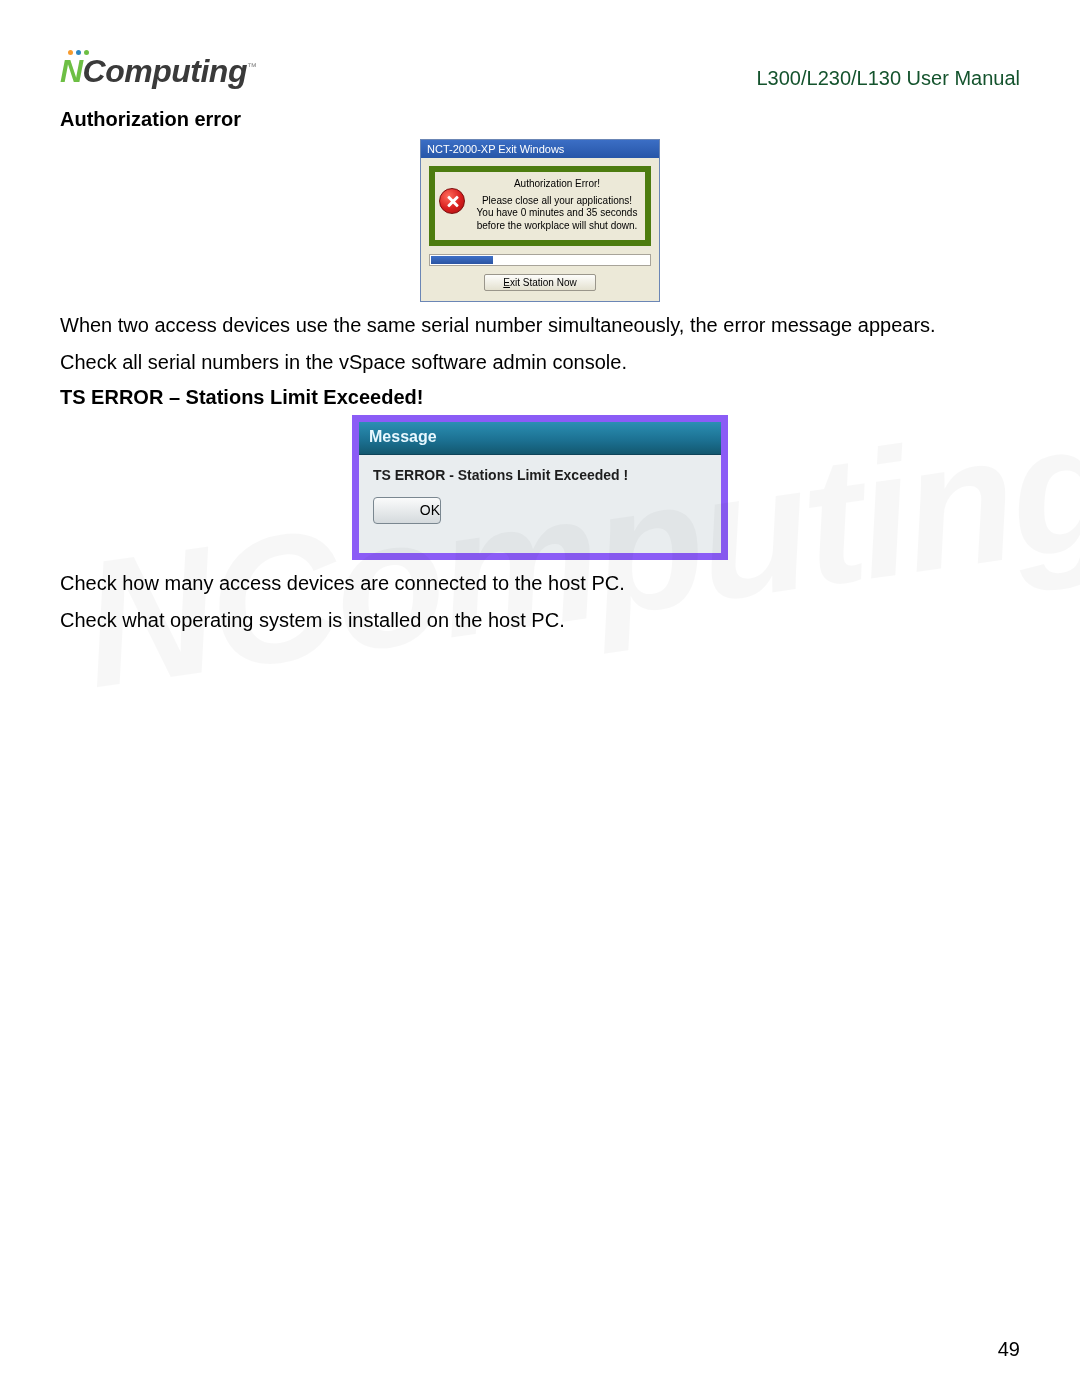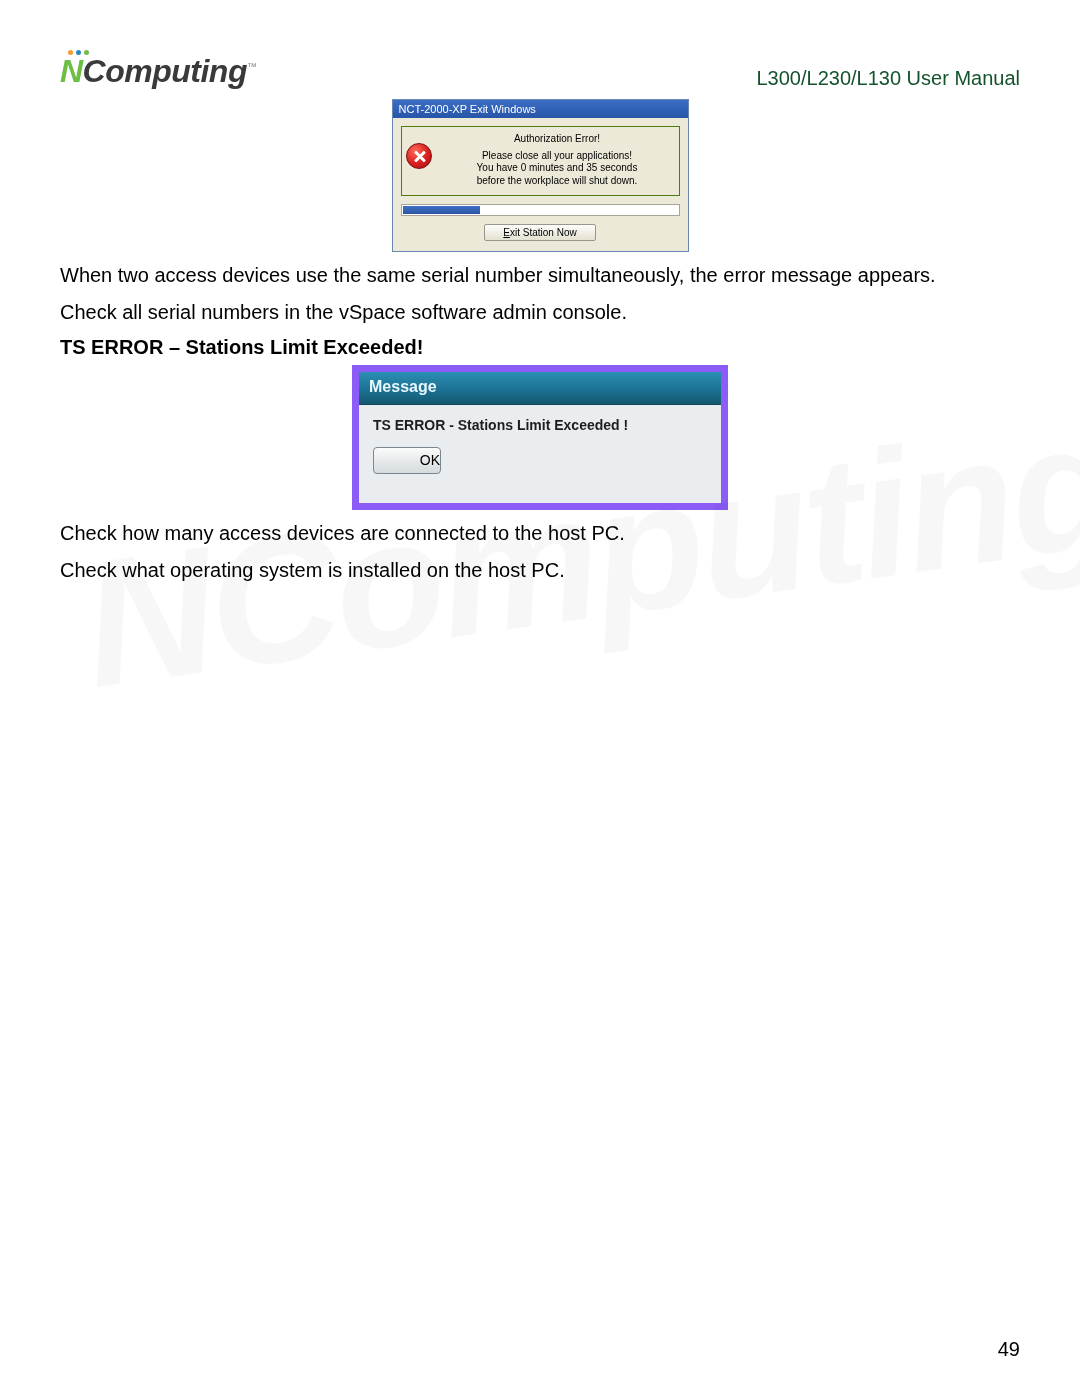--- a/index.html
+++ b/index.html
@@ -12,21 +12,21 @@
     color: #000;
     position: relative;
   }
   .page {
     padding: 50px 60px 40px 60px;
   }
   .header-row {
     display: flex;
     justify-content: space-between;
     align-items: flex-end;
-    margin-bottom: 9px;
+    margin-bottom: 18px;
   }
   .logo-wrap { display: flex; flex-direction: column; }
   .logo-text {
     font-size: 32px;
     font-weight: bold;
     font-style: italic;
     letter-spacing: -0.5px;
     color: #3a3a3a;
   }
   .logo-text .n-left { color: #6dbf44; font-style: italic; }
@@ -48,39 +48,39 @@
     margin: 6px 0 10px 0;
   }
   .center-block {
     display: flex;
     justify-content: center;
     margin: 4px 0 10px 0;
   }
 
   
   .xp-dialog {
-    width: 297px;
+    width: 240px;
     font-family: Tahoma, Arial, sans-serif;
     font-size: 11px;
     border: 1px solid #6b86b5;
     background: #ece9d8;
     filter: blur(0.3px);
   }
   .xp-title {
     background: linear-gradient(to bottom, #3b6ec5 0%, #2756a8 100%);
     color: #fff;
     padding: 3px 6px;
     font-size: 11px;
   }
   .xp-body {
     padding: 8px 8px 6px 8px;
     background: #ece9d8;
   }
   .xp-panel {
-    border: 1px solid #4d7c0f;
+    border: 6px solid #4d7c0f;
     padding: 6px 4px 8px 4px;
     background: #ece9d8;
     display: flex;
     gap: 8px;
     align-items: flex-start;
   }
   .xp-msg {
     text-align: center;
     flex: 1;
     font-size: 10px;
@@ -202,20 +202,21 @@
           <span class="d2"></span>
           <span class="d3"></span>
       </div>
       <div class="logo-text">
         <span class="n-left">N</span><span>Computing</span><span class="tm">™</span>
       </div>
     </div>
     <div class="manual-label">L300/L230/L130 User Manual</div>
   </div>
 
+  <div class="section-title">Authorization error</div>
 
   <div class="center-block">
     <div class="xp-dialog">
       <div class="xp-title">NCT-2000-XP Exit Windows</div>
       <div class="xp-body">
         <div class="xp-panel">
           <div class="error-icon"></div>
           <div class="xp-msg">
             <div class="hdr">Authorization Error!</div>
             <div>Please close all your applications!</div>

